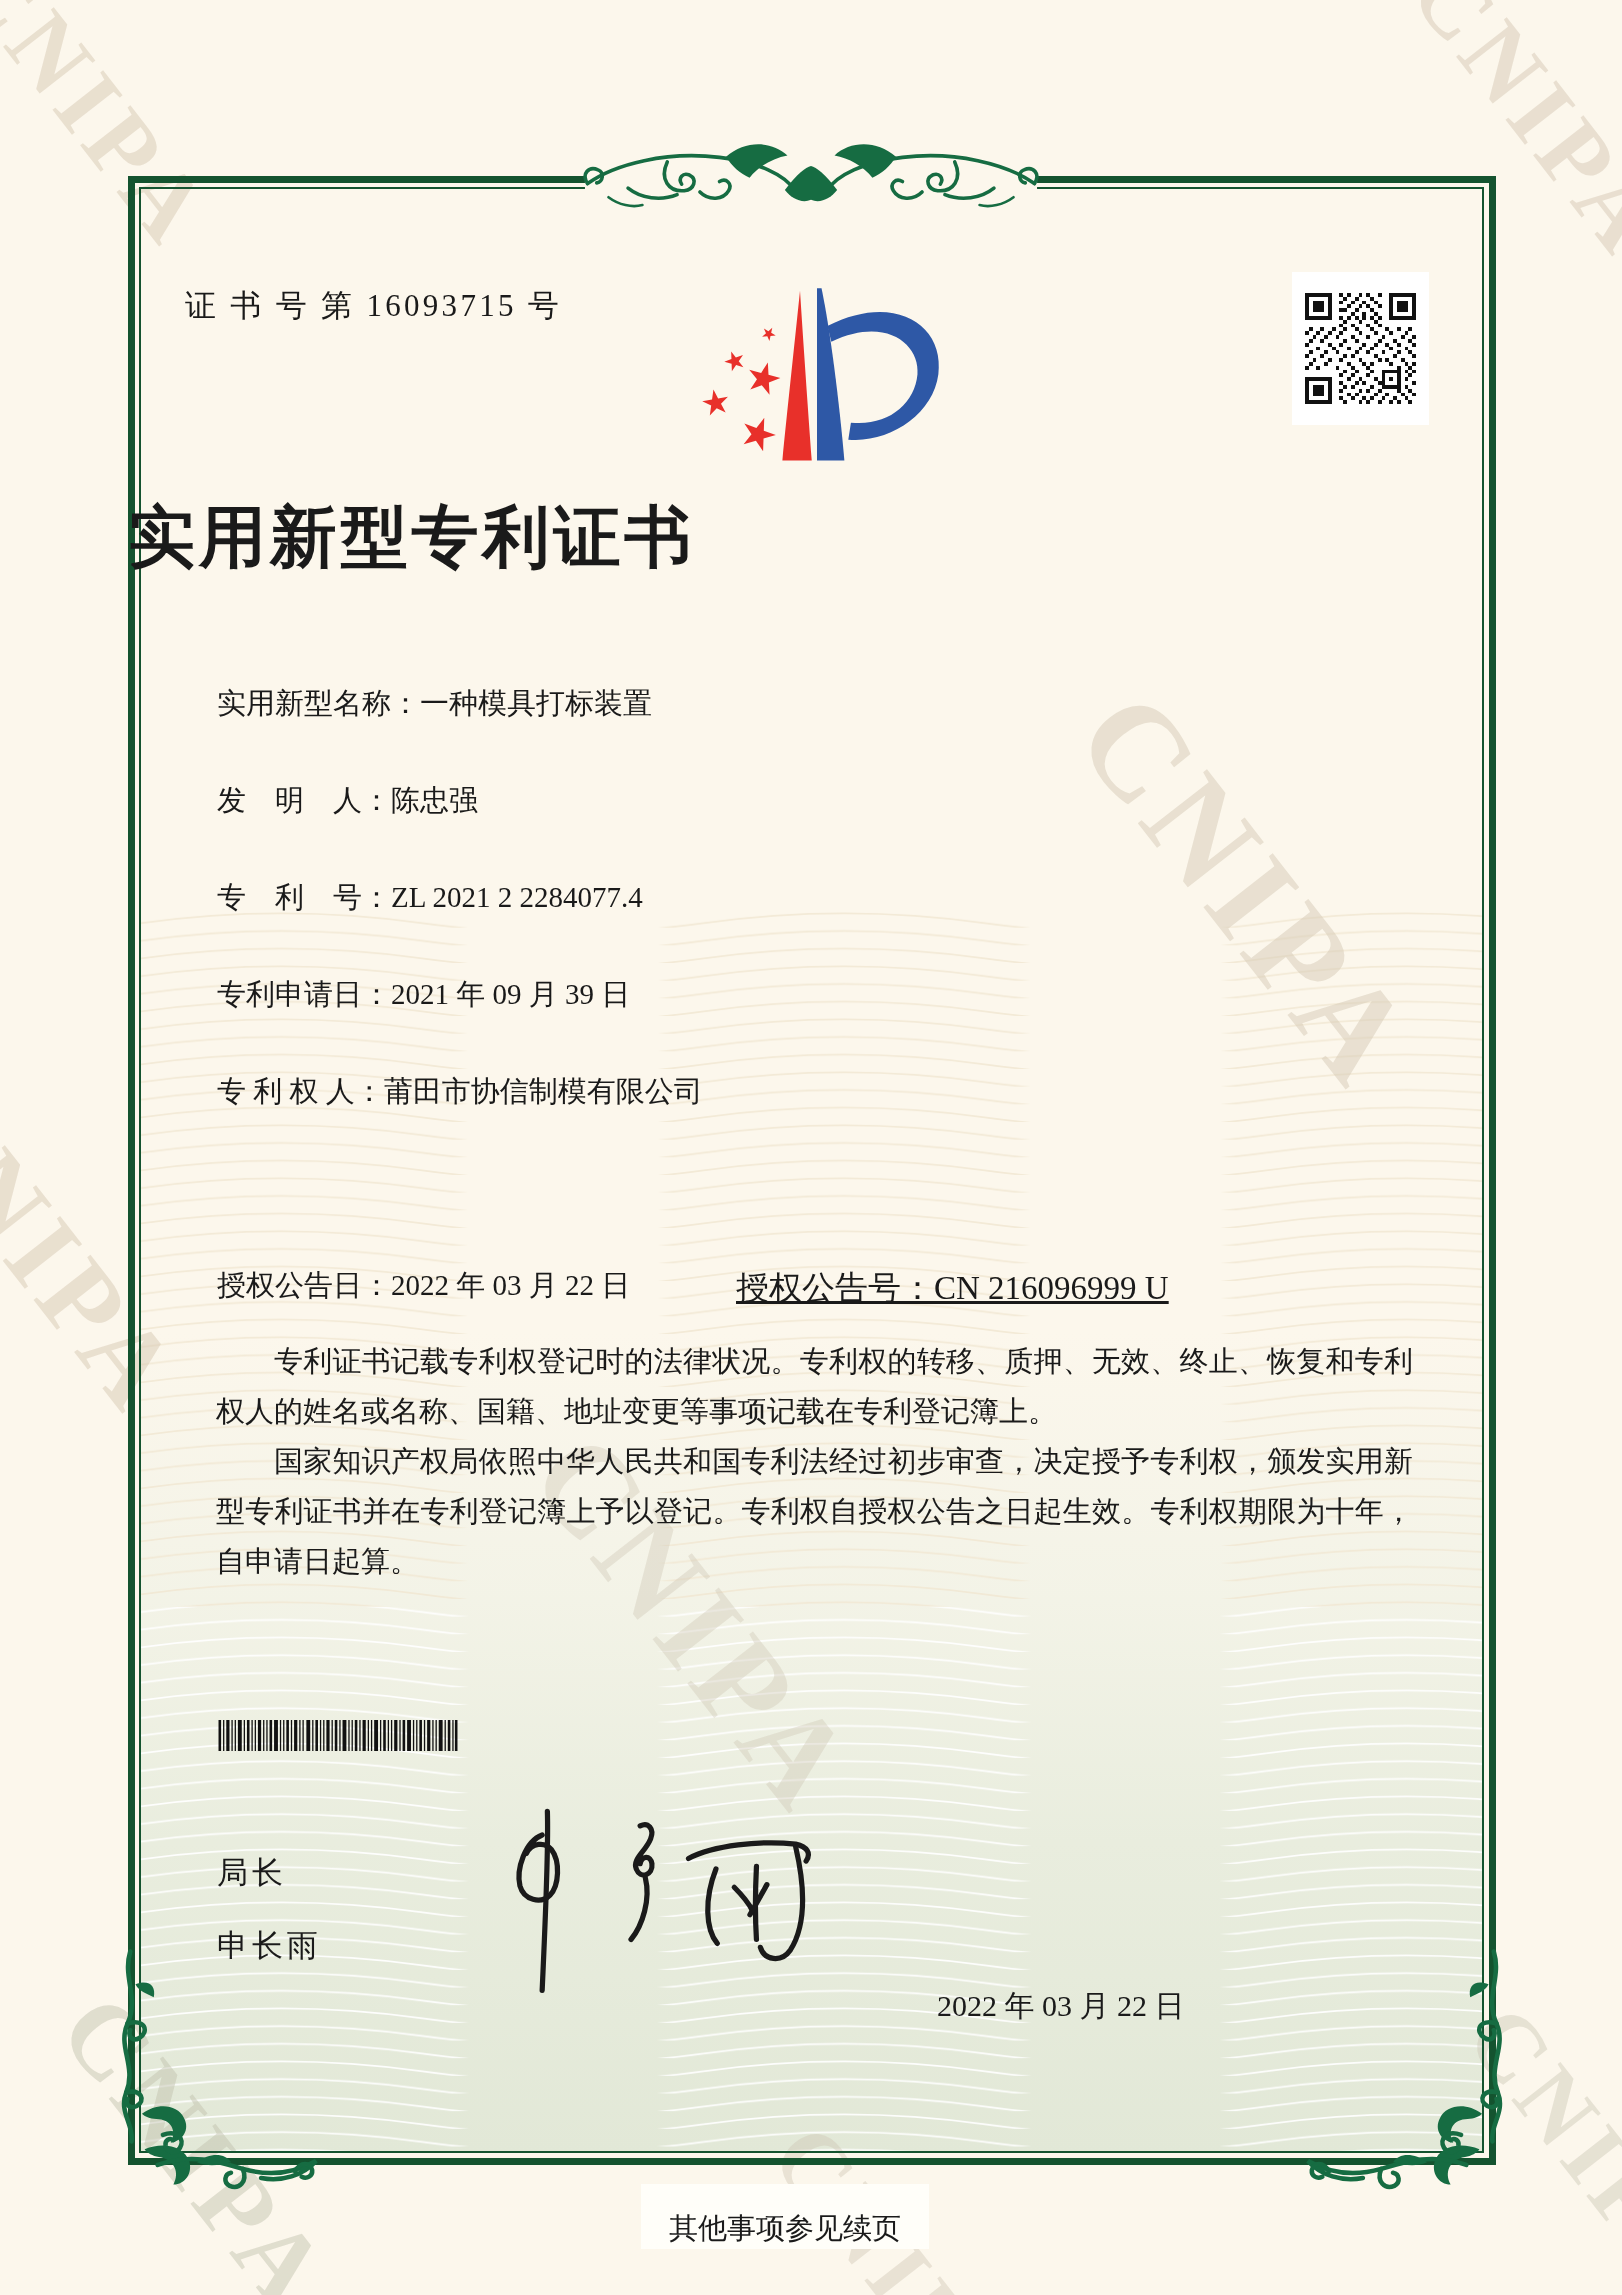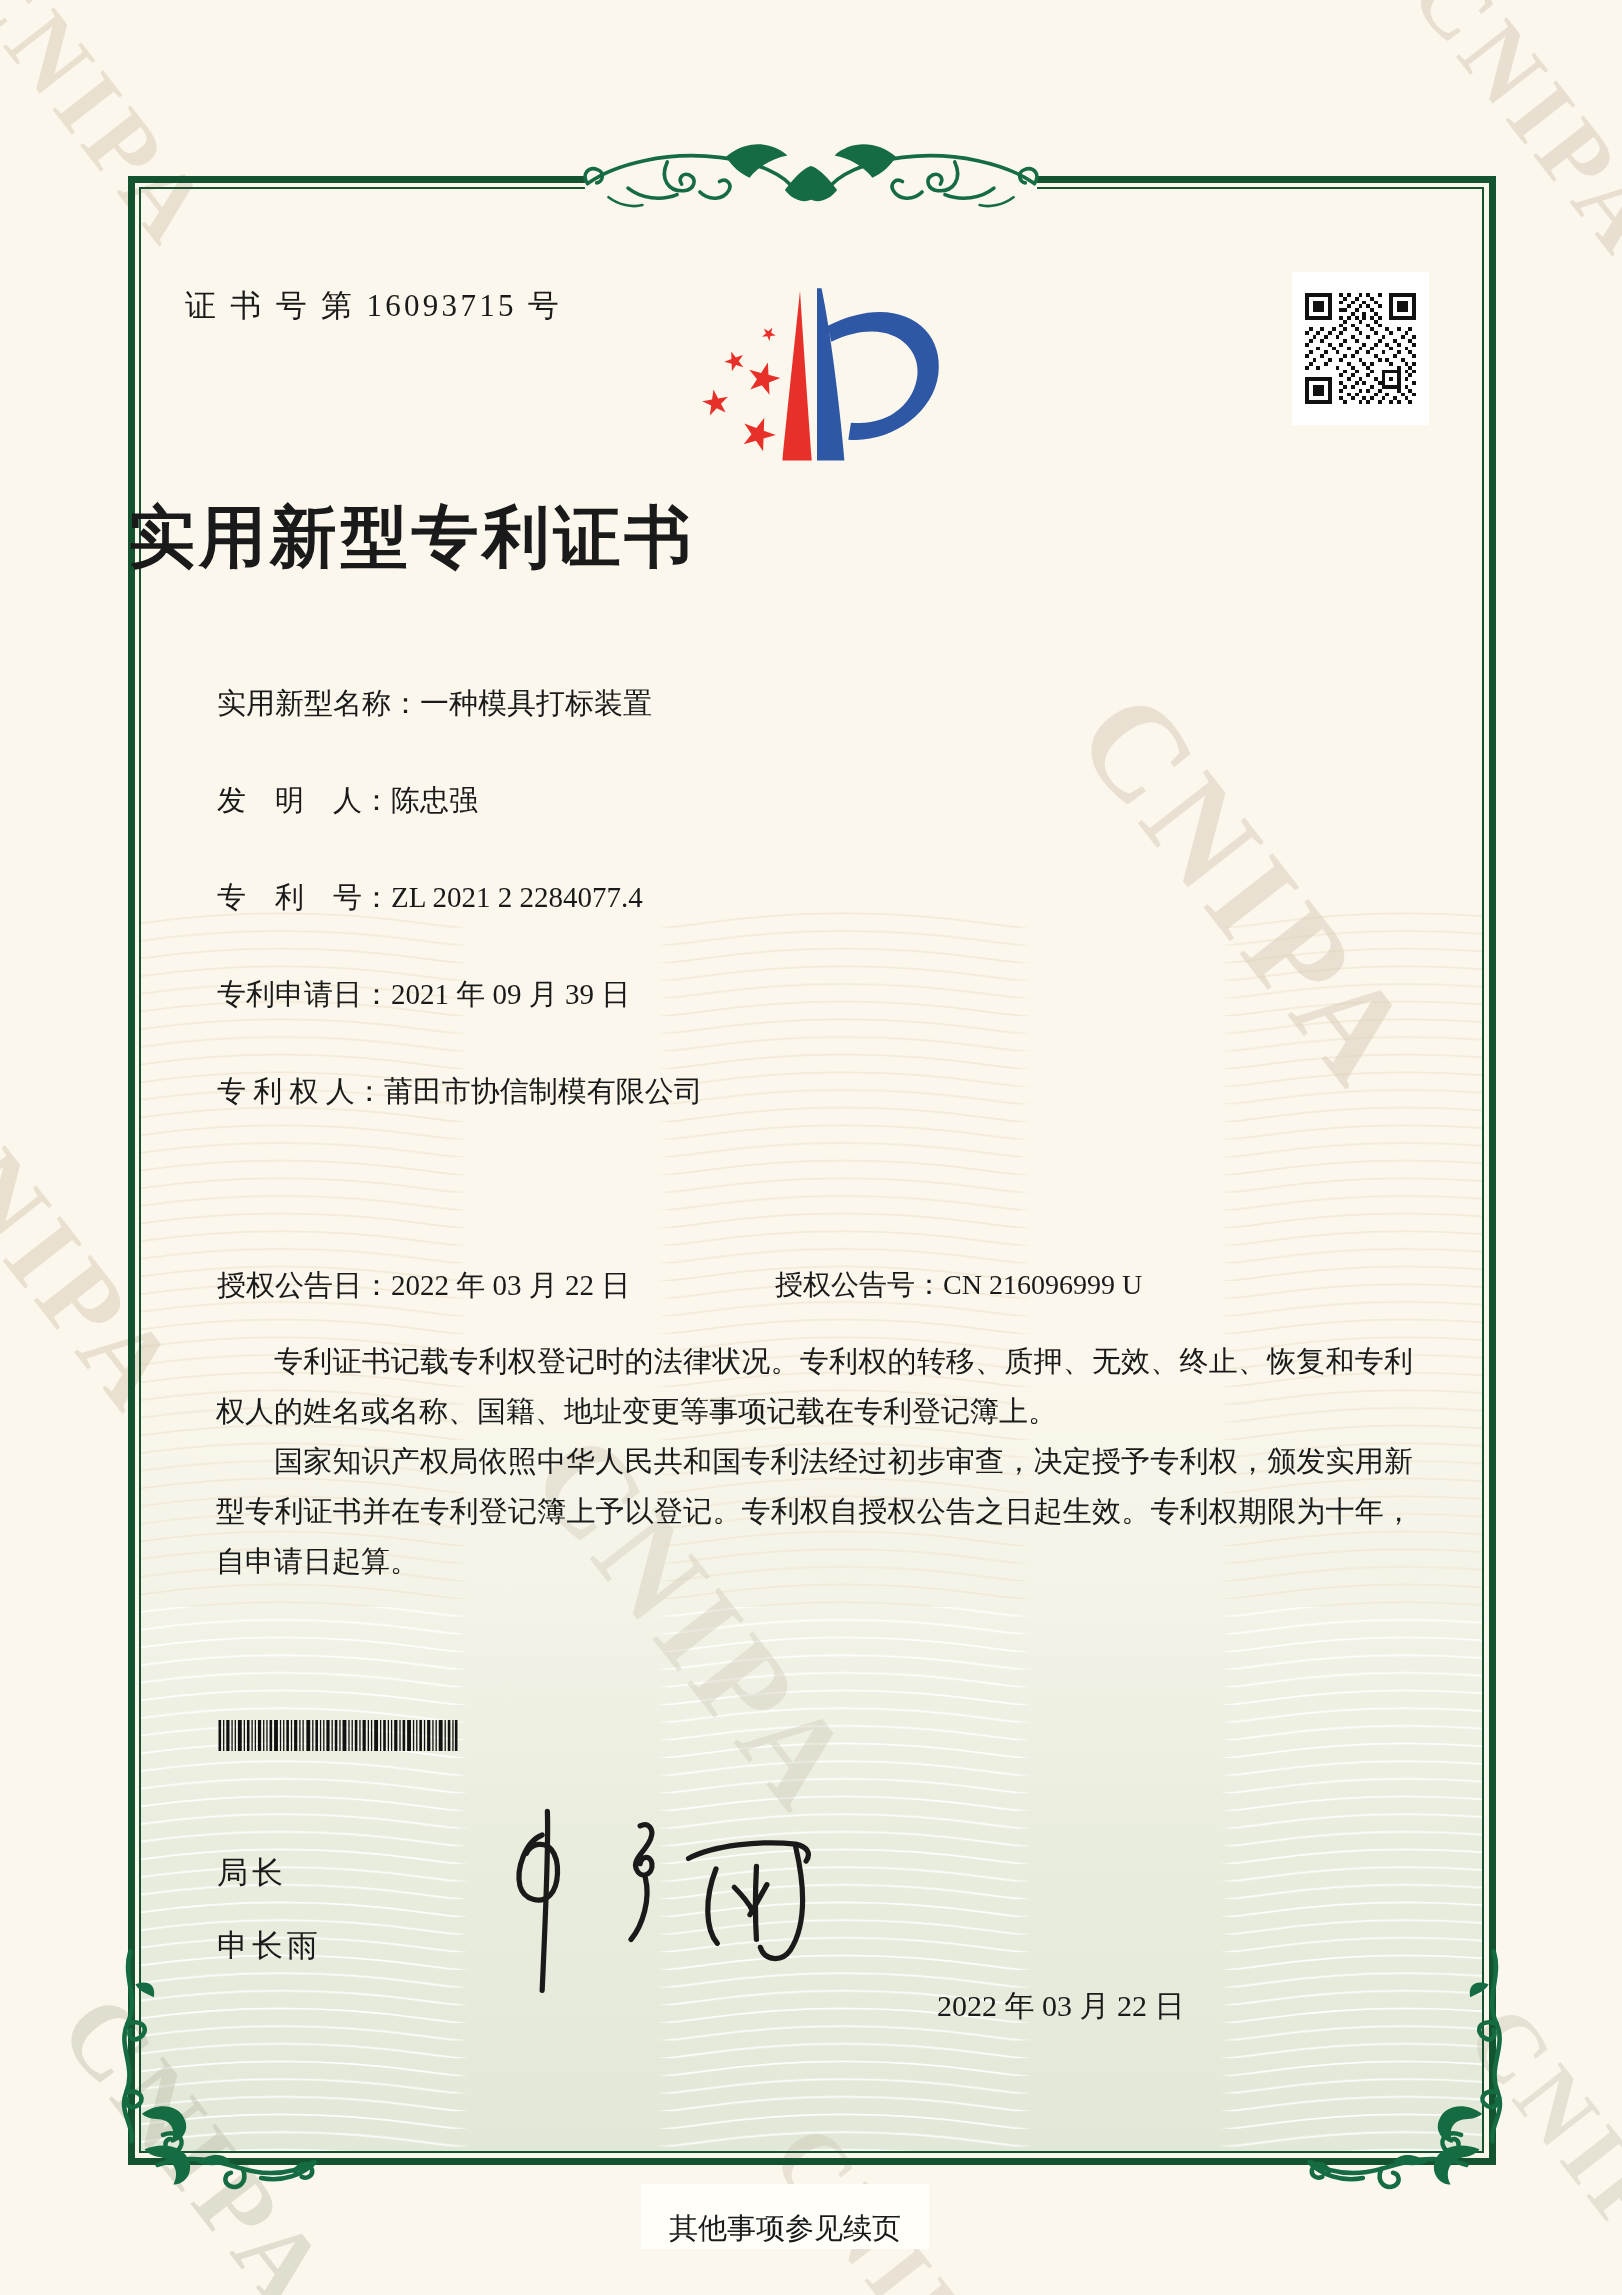--- a/index.html
+++ b/index.html
@@ -54,21 +54,21 @@
     display:flex;align-items:center;justify-content:center;
   }
   .page-title{
     position:absolute;left:128px;top:492px;width:1368px;text-align:left;
     font-size:67px;font-weight:700;letter-spacing:3.9px;white-space:nowrap;
   }
   .field{position:absolute;left:217px;font-size:29px;white-space:nowrap;}
   .f1{top:684px;} .f2{top:781px;text-align:right;} .f3{top:878px;}
   .f4{top:975px;} .f5{top:1072px;text-align:center;} .f6{top:1169px;}
   .grant1{position:absolute;left:217px;top:1266px;font-size:29px;white-space:nowrap;}
-  .grant2{position:absolute;left:775px;top:1266px;font-size:28px;white-space:nowrap;}
+  .grant2{position:absolute;left:736px;top:1266px;font-size:33px;white-space:nowrap;text-decoration:underline;}
   .body-text{
     position:absolute;left:216px;top:1336px;width:1197px;
     font-size:29px;line-height:50px;text-align:justify;
   }
   .body-text p{margin:0;text-indent:2em;}
   .barcode{position:absolute;left:217px;top:1720px;width:242px;height:31px;}
   .signer{
     position:absolute;left:217px;font-size:31px;
     font-family:"Liberation Sans","DejaVu Sans",sans-serif;letter-spacing:3.9px;
   }

